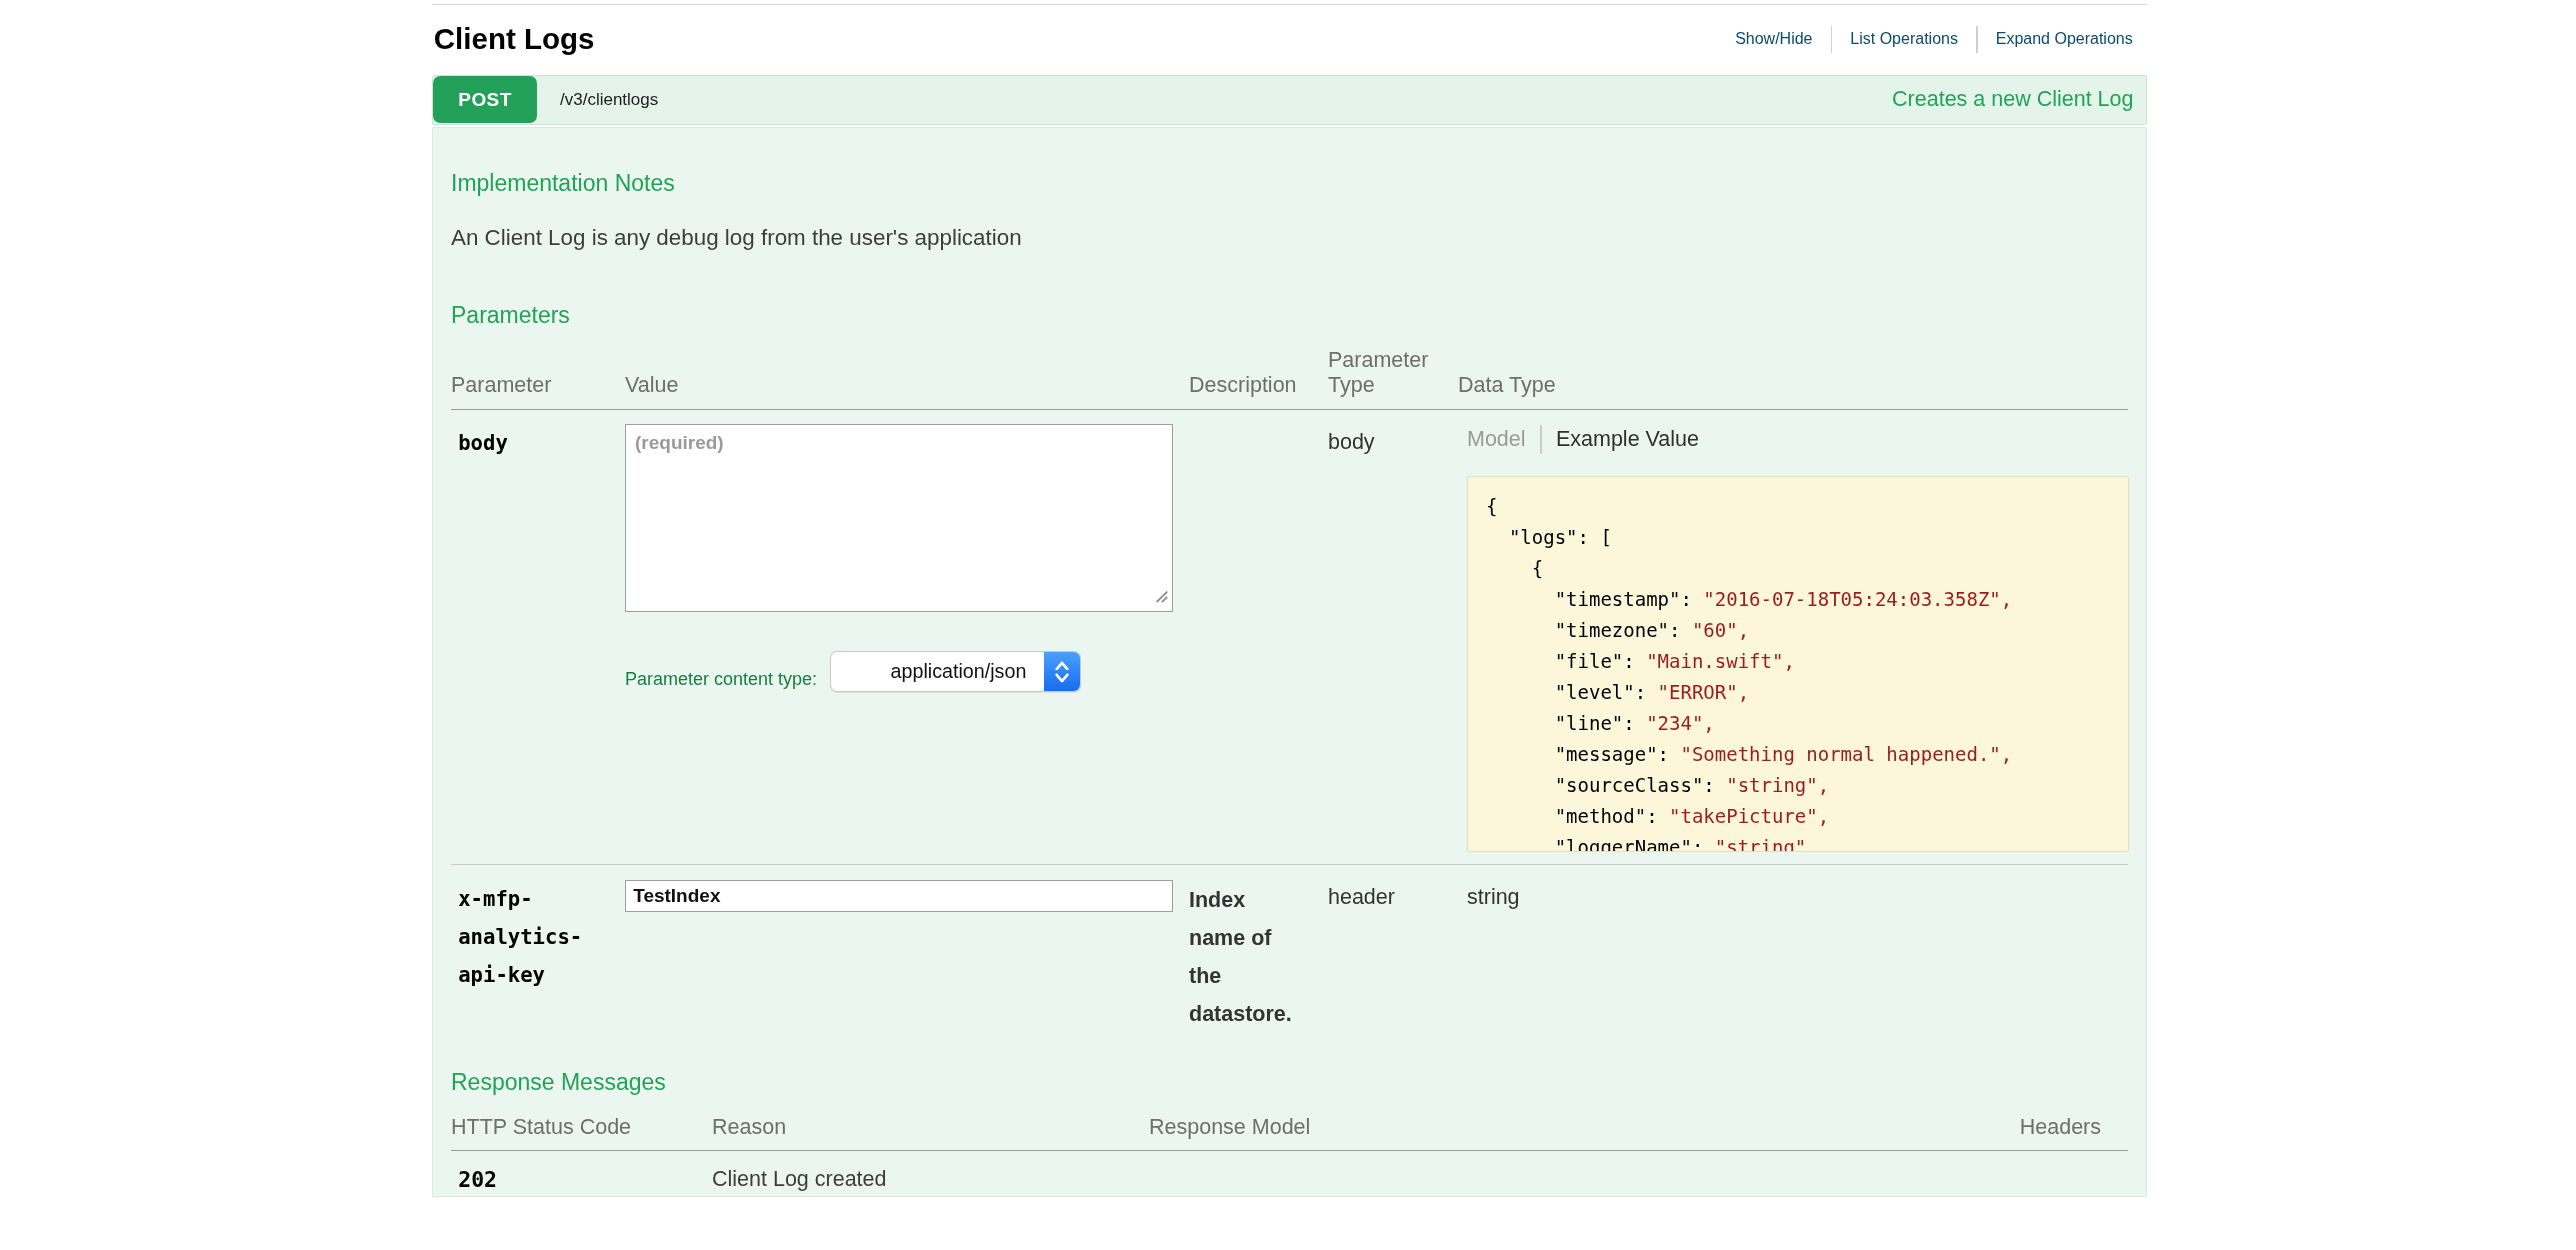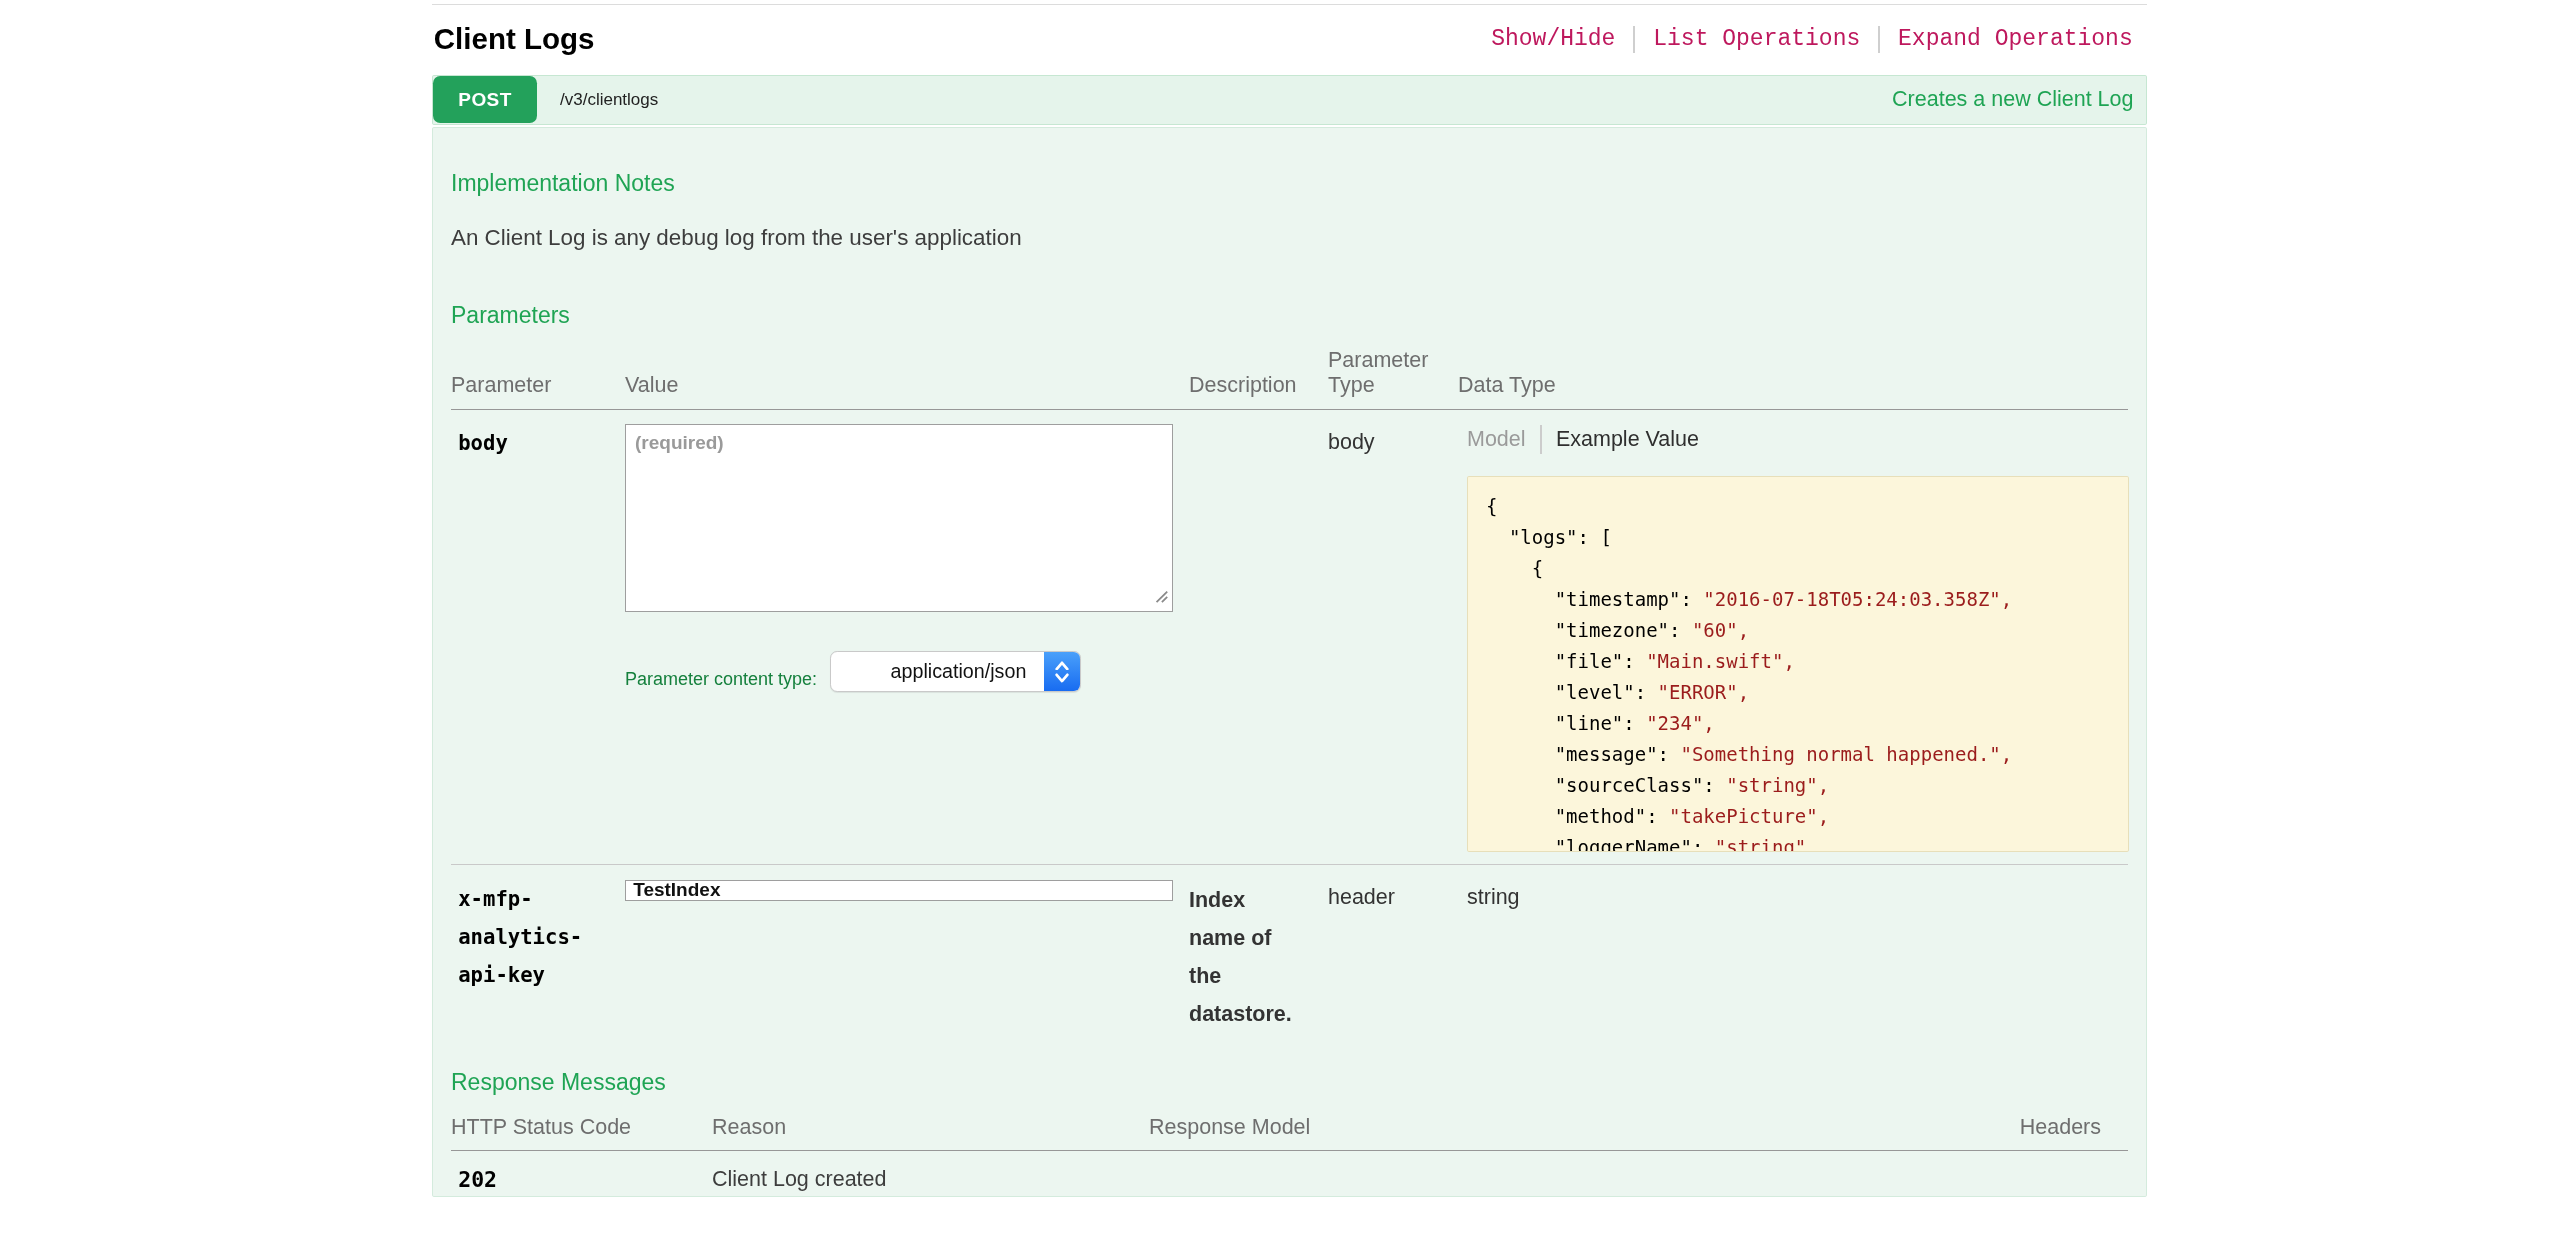--- a/index.html
+++ b/index.html
@@ -8,21 +8,21 @@
     width:2576px; height:1250px; overflow:hidden;
     font-family:"Liberation Sans", sans-serif;
     -webkit-font-smoothing:antialiased;
   }
   .container { margin:3.6px 0 0 432px; width:1715px; border-top:1.8px solid #dcdcdc; }
 
   
   .header-row { display:flex; align-items:center; justify-content:space-between; padding:14.3px 0 0 1.8px; height:55px; }
   .page-title { font-size:29.5px; font-weight:bold; color:#000; letter-spacing:0; }
   .header-links { display:flex; align-items:center; padding-right:14.3px; }
-  .header-links .hlink { font-size:23px; color:#be185d; cursor:pointer;font-family:Liberation Mono, monospace; }
+  .header-links .hlink { font-size:16px; color:#0c4a6e; cursor:pointer; }
   .hlink-sep { width:1.8px; height:27px; background:#cfcfcf; margin:0 18px; }
 
   
   .op-heading {
     margin-top:15px; height:50px; display:flex; align-items:center;
     background:#e5f4eb; border:1.8px solid #c6e7d2; border-radius:1.8px;
   }
   .post-badge {
     width:104px; height:47px; margin-left:0; background:#23a15b; border-radius:7.2px;
     color:#fff; font-size:19px; font-weight:bold; letter-spacing:0.4px;
@@ -87,21 +87,21 @@
     margin-top:21.5px; width:662px; height:376px; overflow:hidden;
     background:#fcf6db; border:1.8px solid #e7dfba; border-radius:1.8px;
     padding:14.3px 18px; font-family:"DejaVu Sans Mono", monospace; font-size:19px;
     line-height:31px; color:#000;
   }
   .code-box div { white-space:pre; }
   .code-v { color:#9b1c1c; }
   .pb-row1 td { padding-bottom:12.5px; }
 
   .text-input {
-    width:548px; height:21px; background:#fff; border:1.8px solid #9e9e9e;
+    width:548px; height:32px; background:#fff; border:1.8px solid #9e9e9e;
     font-family:"Liberation Sans", sans-serif; font-size:19px; font-weight:bold; color:#111;
     padding:0 7.2px; outline:none;
   }
   .row2 td { padding-bottom:27px; }
 
   
   .responses-heading { margin:7.2px 0 18px 0; }
   .resp-table th.th-right { text-align:right; padding-right:27px; }
   .resp-table td { padding:16px 0 14.3px 0; }
   .resp-table tr.r1 td { border-bottom:1.8px solid #c9c9c9; }

